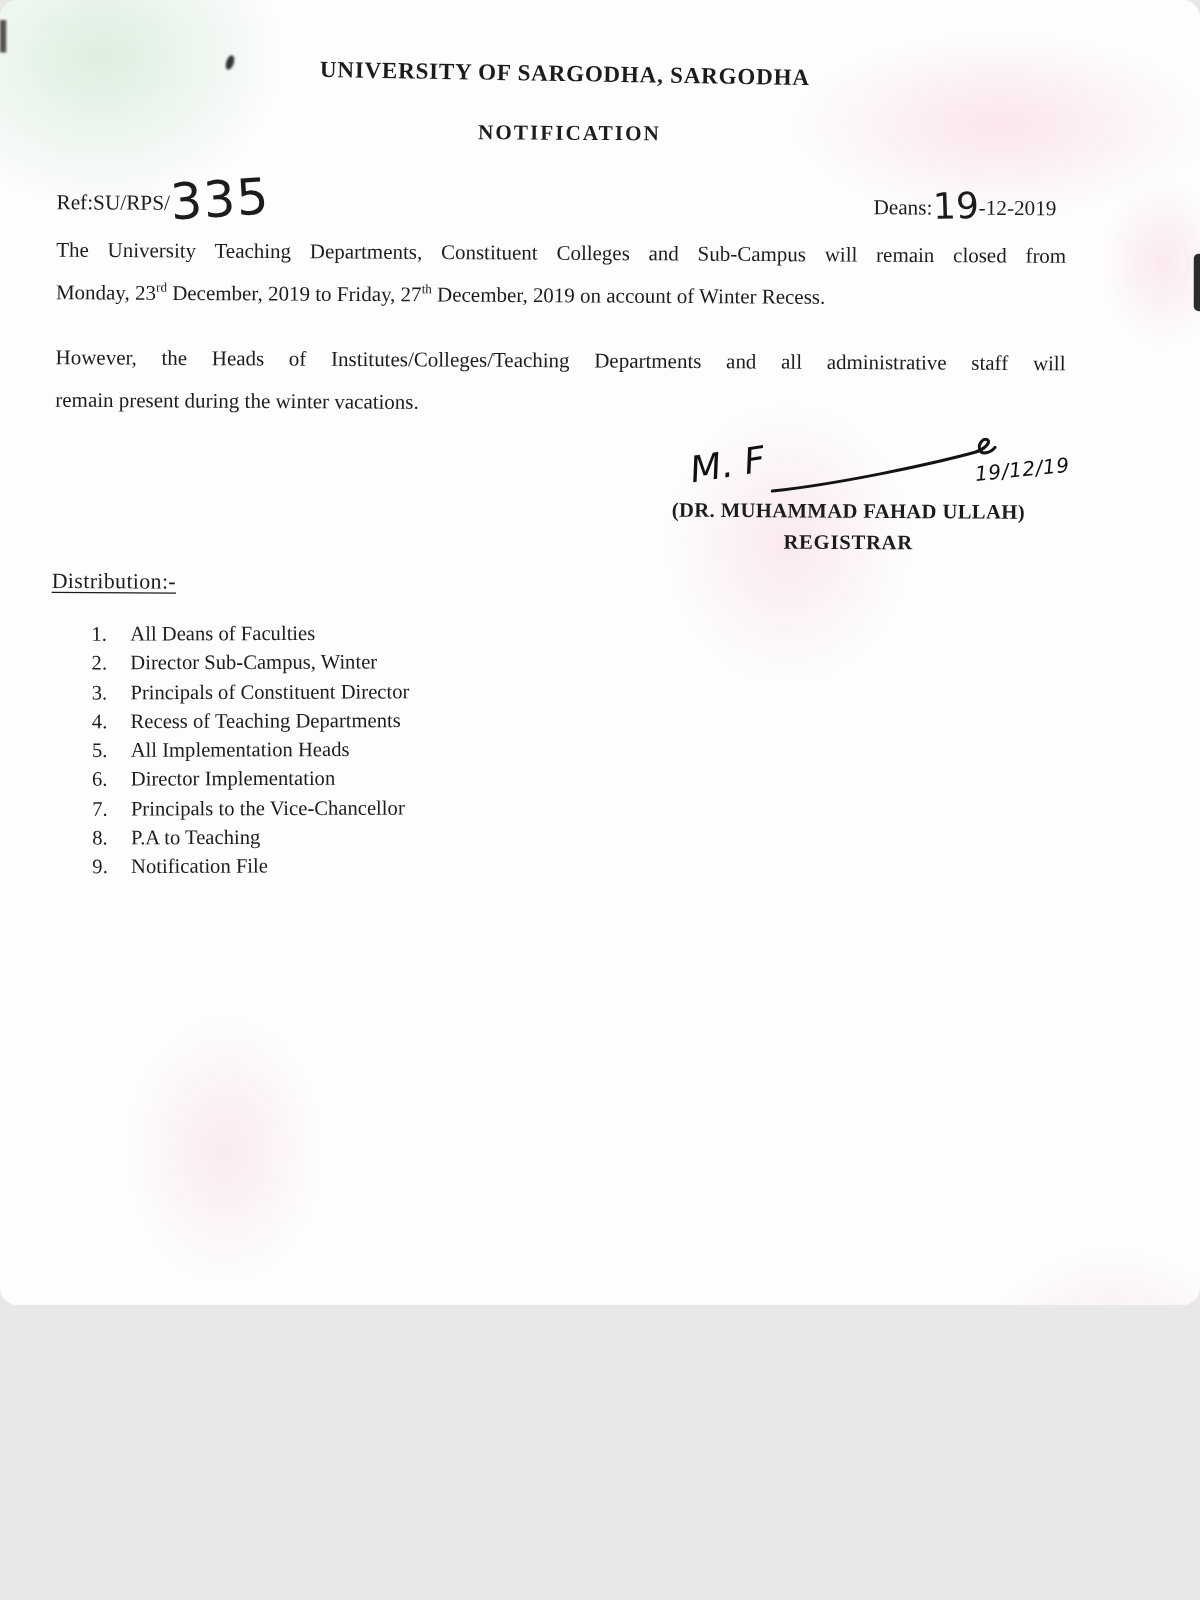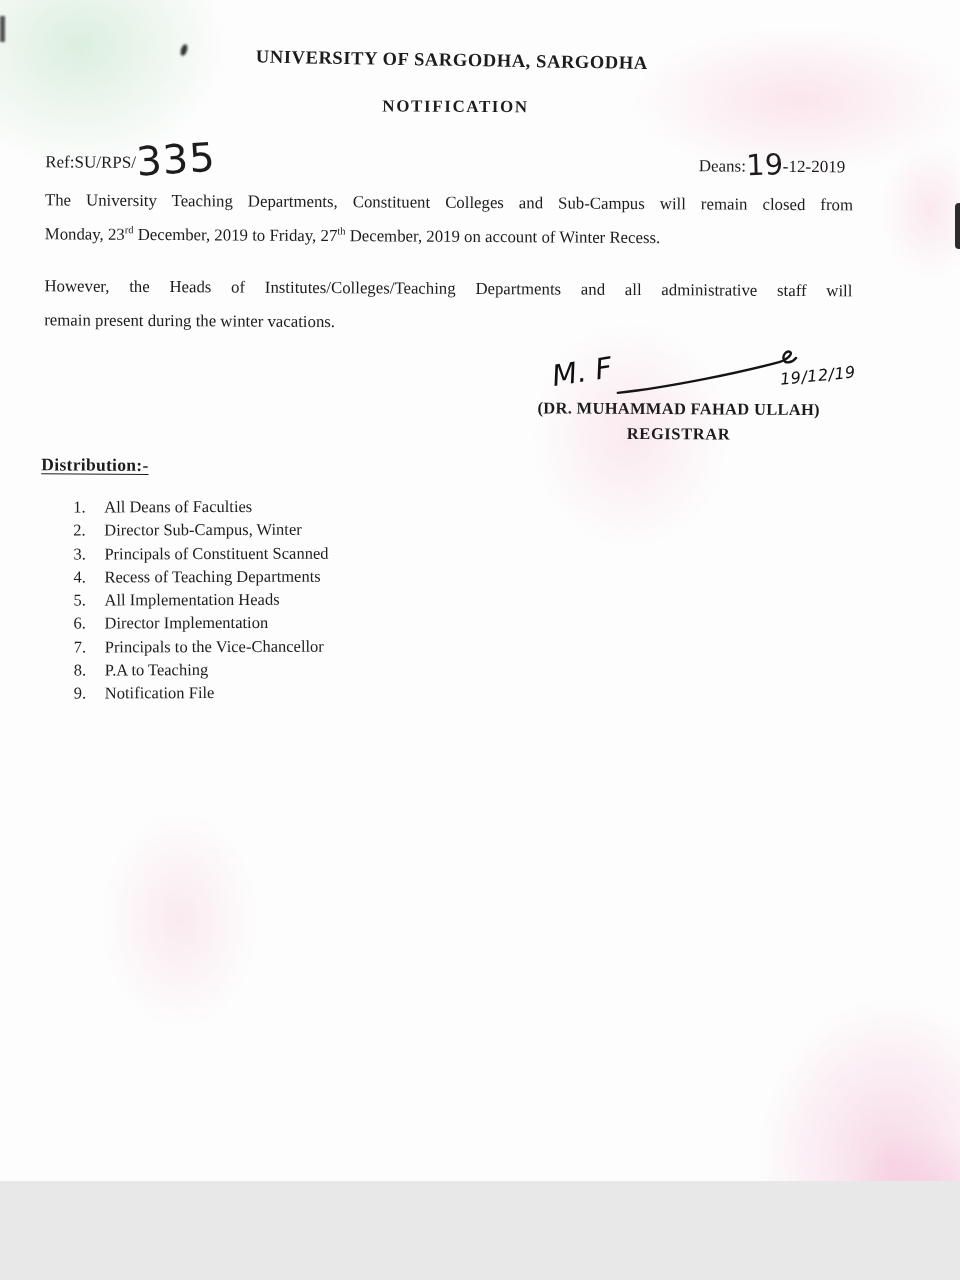--- a/index.html
+++ b/index.html
@@ -1,19 +1,19 @@
 <!DOCTYPE html>
 <html><head>
 <meta charset="utf-8">
 <style>
   html,body { margin:0; padding:0; background:#e8e8e8; }
   .page {
-    position:relative; width:960px; height:1181px; margin:0 auto;
+    position:relative; width:960px; height:1044px; margin:0 auto;
     background:#fdfdfd; overflow:hidden;
-    font-family:"Liberation Serif", serif; color:#1c1c1c;
+    font-family:"Liberation Serif", serif; color:#1c1c1c;border-radius:14px;
   }
 
   
   .stain { position:absolute; pointer-events:none; z-index:0; }
   .s-green-tl { left:-70px; top:-80px; width:300px; height:250px;
     background:radial-gradient(ellipse at center, rgba(203,231,208,0.65) 0%, rgba(203,231,208,0) 70%); }
   .s-pink-tr { left:630px; top:25px; width:340px; height:150px;
     background:radial-gradient(ellipse at center, rgba(248,210,222,0.55) 0%, rgba(248,210,222,0) 70%); }
   .s-pink-redge { left:880px; top:140px; width:100px; height:140px;
     background:radial-gradient(ellipse at center, rgba(248,214,224,0.5) 0%, rgba(248,214,224,0) 70%); }
@@ -67,21 +67,21 @@
     font-family:"DejaVu Sans", sans-serif; font-style:italic;
     transform:rotate(-9deg); color:#101010; }
   .sig-swoosh { position:absolute; left:112px; top:4px; }
   .sig-date { position:absolute; left:276px; top:20px; font-size:16px;
     font-family:"DejaVu Sans", sans-serif; font-style:italic;
     transform:rotate(-6deg); color:#101010; letter-spacing:0.5px; }
   .sig-name { text-align:center; font-weight:bold; font-size:16.5px; letter-spacing:0.3px; }
   .sig-title { text-align:center; font-weight:bold; font-size:16.5px;
     letter-spacing:0.6px; margin-top:5px; }
 
-  .dist-h { position:absolute; top:457px; left:43px; font-size:17.5px; font-weight:bold;
+  .dist-h { position:absolute; top:457px; left:43px; font-size:17.5px; font-weight:normal;
     text-decoration:underline; text-underline-offset:3px; letter-spacing:0.3px; }
   .dist { position:absolute; top:500px; left:77px; font-size:16.5px;
     transform:rotate(-0.55deg); transform-origin:0 100%; }
   .dist-row { display:flex; height:23.3px; align-items:baseline; }
   .dist-num { width:31px; }
 
   
   .cs-logo { position:absolute; top:1213px; left:7px; width:58px; height:60px;
     box-sizing:border-box; border:5px solid #a2a2a2; border-radius:13px;
     background:#ffffff; z-index:3; overflow:hidden; }
@@ -155,21 +155,21 @@
       <div class="dist-row">
         <span class="dist-num">1.</span>
         <span class="dist-text">All Deans of Faculties</span>
       </div>
       <div class="dist-row">
         <span class="dist-num">2.</span>
         <span class="dist-text">Director Sub-Campus, Winter</span>
       </div>
       <div class="dist-row">
         <span class="dist-num">3.</span>
-        <span class="dist-text">Principals of Constituent Scanned</span>
+        <span class="dist-text">Principals of Constituent Director</span>
       </div>
       <div class="dist-row">
         <span class="dist-num">4.</span>
         <span class="dist-text">Recess of Teaching Departments</span>
       </div>
       <div class="dist-row">
         <span class="dist-num">5.</span>
         <span class="dist-text">All Implementation Heads</span>
       </div>
       <div class="dist-row">

